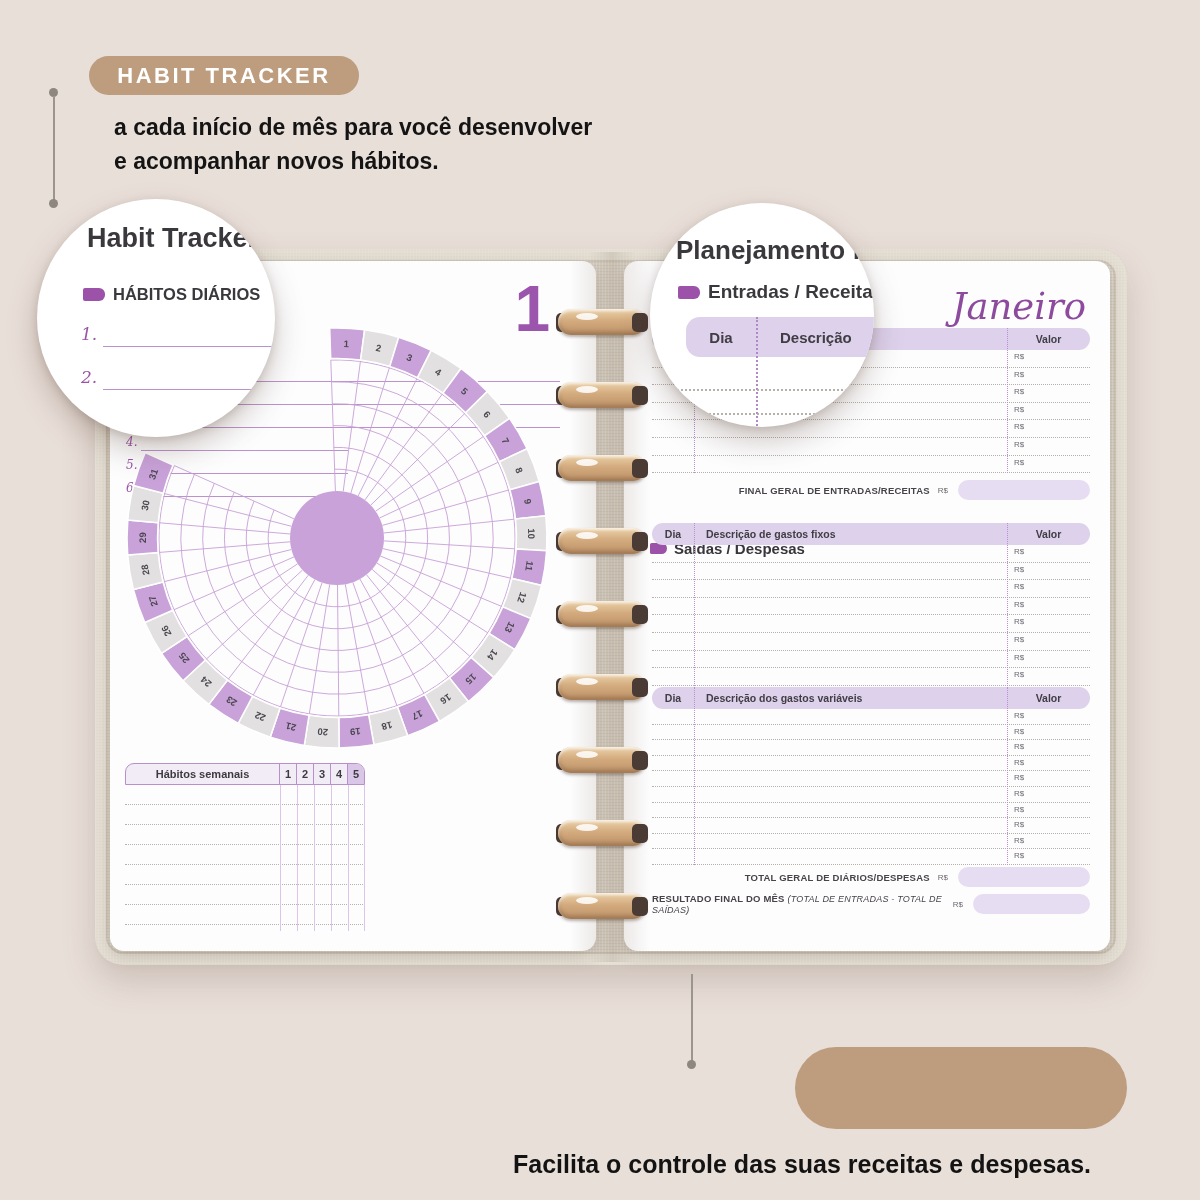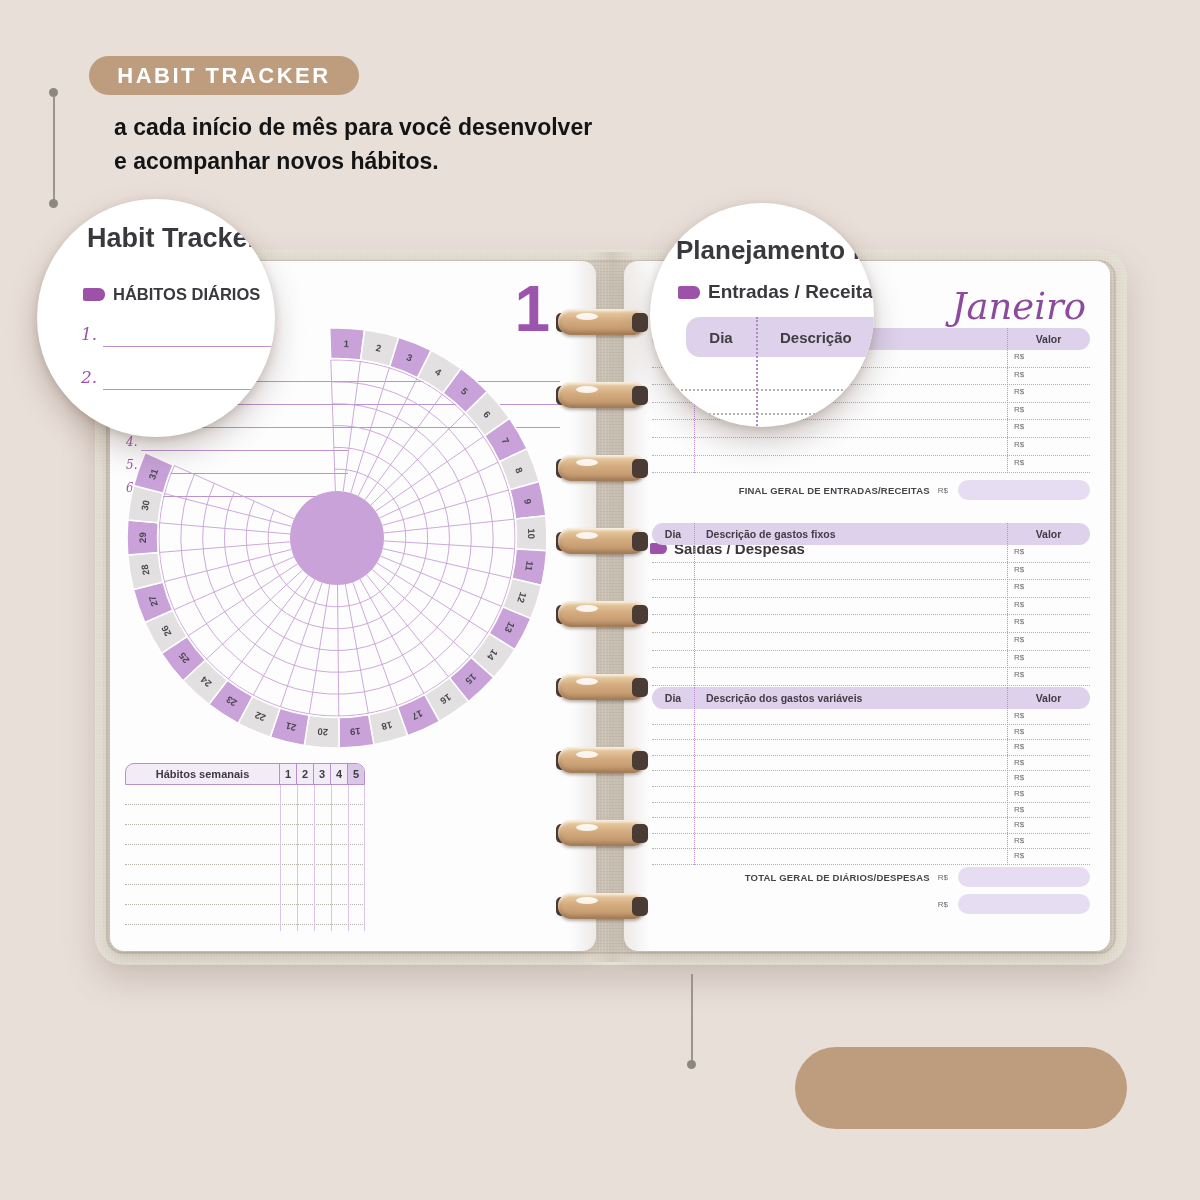--- a/index.html
+++ b/index.html
@@ -417,20 +417,24 @@
       <div class="vdot d1"></div>
       <div class="vdot d2"></div>
     </div>
 
     <div class="total-row" style="top:606px;">
       <span class="total-label">TOTAL GERAL DE DIÁRIOS/DESPESAS</span>
       <span class="total-rs">R$</span>
       <span class="total-pill"></span>
     </div>
     <div class="total-row" style="top:633px;">
+      <span class="total-label">
+        <span>RESULTADO FINAL DO MÊS</span>
+        <span class="formula">(TOTAL DE ENTRADAS - TOTAL DE SAÍDAS)</span>
+      </span>
       <span class="total-rs">R$</span>
       <span class="total-pill"></span>
     </div>
   </div>
 
   <div id="rings">
       <div class="ring" style="top: 309px;">
         <span class="ring-bar"></span>
       </div>
       <div class="ring" style="top: 382px;">
@@ -487,14 +491,15 @@
     </div>
     <div class="co-vdot"></div>
     <div class="co-row" style="top:186px;"></div>
     <div class="co-row" style="top:210px;"></div>
   </div>
 
   <div class="conn" style="left:691px; top:974px; height:88px;"></div>
   <div class="dot" style="left:687px; top:1060px;"></div>
   <div class="badge badge-bottom">
   </div>
+  <div class="caption-bottom">Facilita o controle das suas receitas e despesas.</div>
 
 </div>
 
 </body></html>

